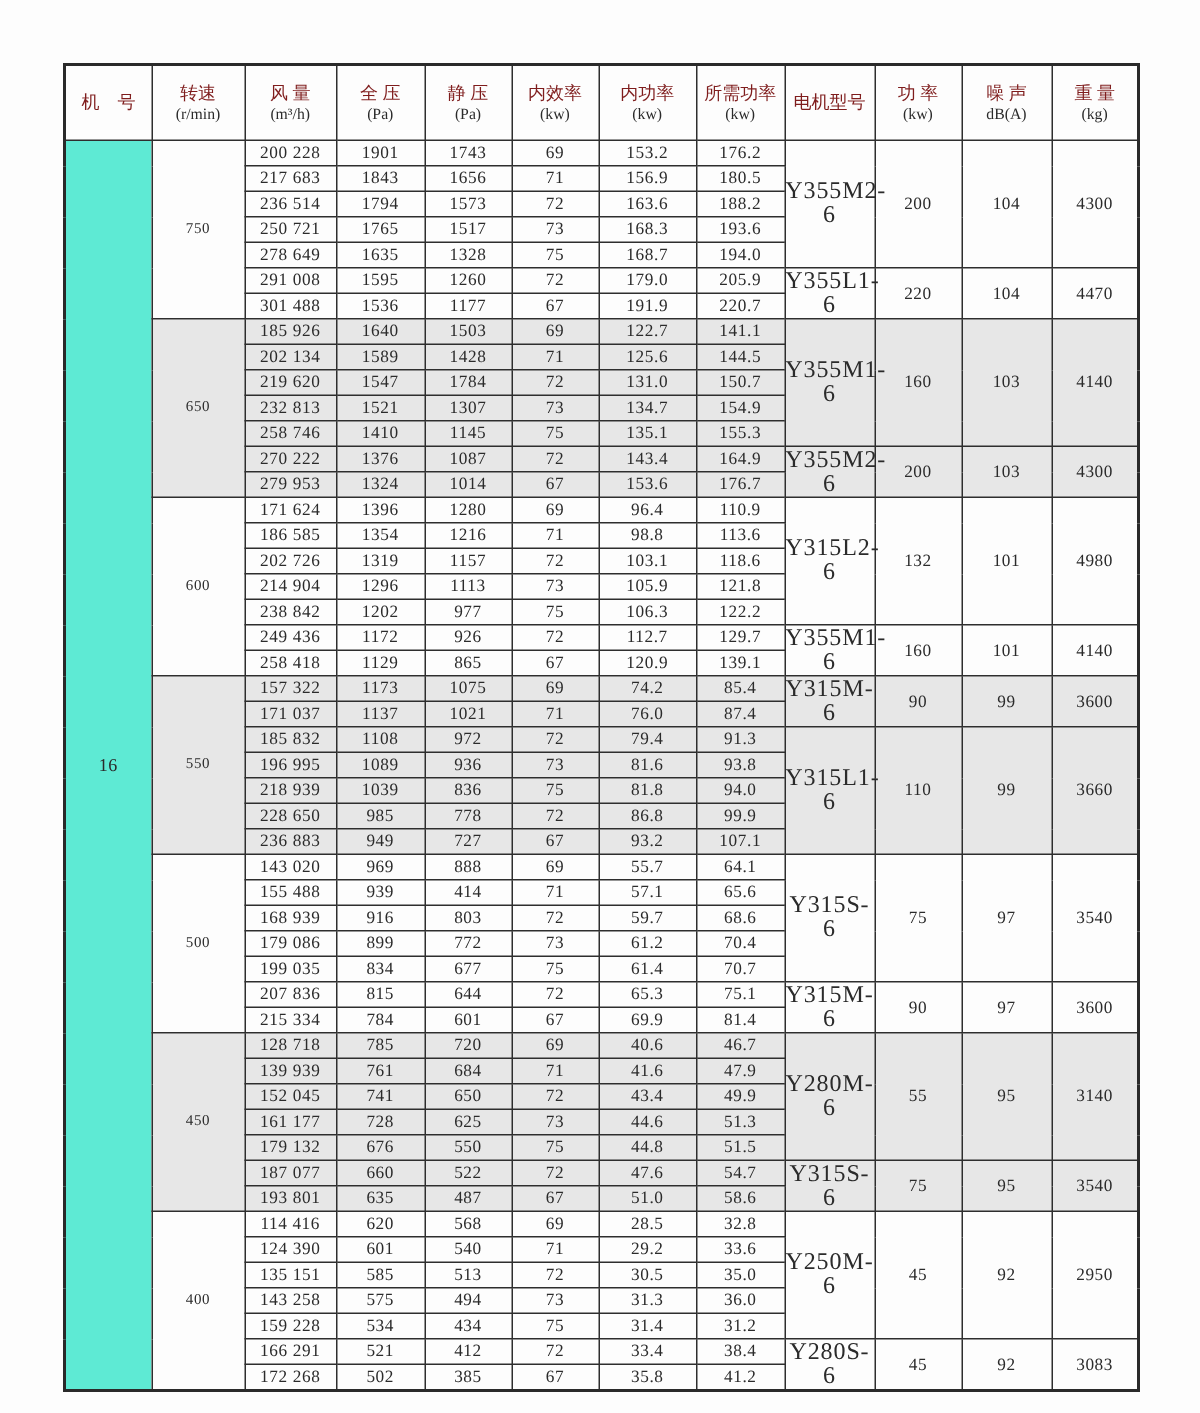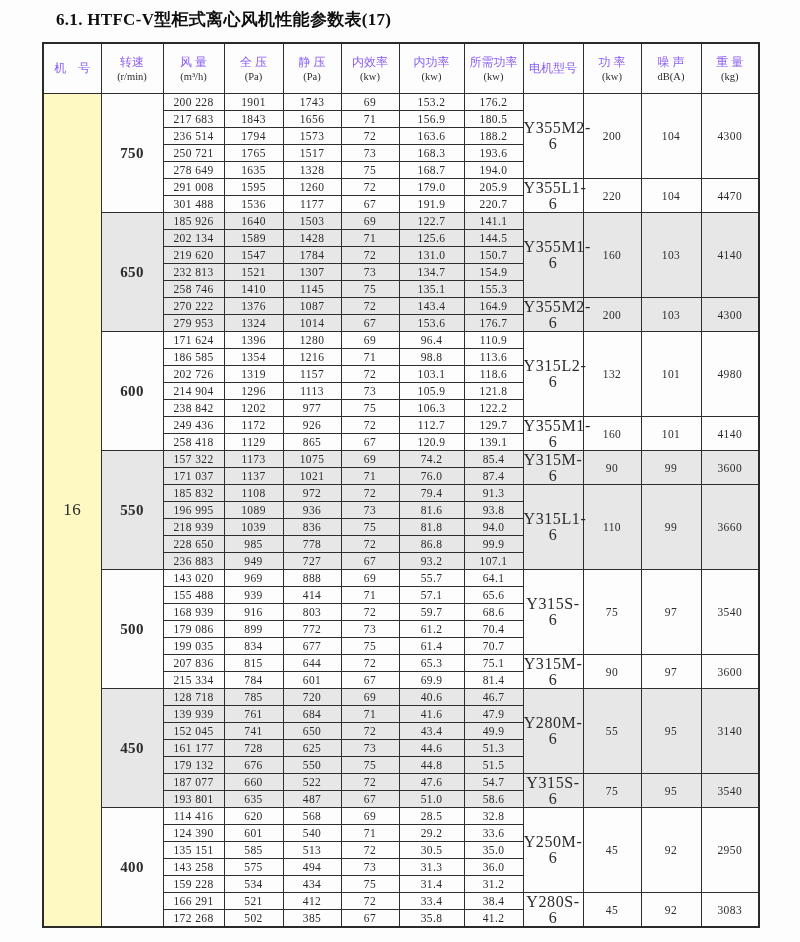--- a/index.html
+++ b/index.html
@@ -19,33 +19,32 @@
     border:2px solid #2a2a2a;
   }
   col.c0{width:58px}col.c1{width:62px}col.c2{width:61px}col.c3{width:59px}
   col.c4{width:58px}col.c5{width:58px}col.c6{width:65px}col.c7{width:59px}
   col.c8{width:60px}col.c9{width:58px}col.c10{width:60px}col.c11{width:58px}
   th,td{
     border:1px solid #2e2e2e;text-align:center;vertical-align:middle;
     padding:0;color:#2b2b2b;background:#fdfdfd;
   }
   thead th{height:49px;font-weight:normal;}
-  .hname{font-size:12px;line-height:15px;color:#8b5cf6;}
+  .hname{font-size:12px;line-height:15px;color:#7f1d1d;}
   .hunit{font-size:10.5px;line-height:13px;color:#2b2b2b;}
   tbody td{height:16px;line-height:16px;font-size:11.5px;letter-spacing:0.4px;}
-  td.speed{font-size:15px;font-weight:bold;}
-  td.machine{font-size:17px;background:#fef9c3;}
+  td.speed{font-size:10px;}
+  td.machine{font-size:12px;background:#5eead4;}
   td.motor{font-size:16px;letter-spacing:0.6px;}
   td.sh{background:#e7e7e7;}
 </style>
 </head>
 <body>
 
 <div class="page">
-  <h1 class="title">6.1. HTFC-V型柜式离心风机性能参数表(17)</h1>
 
   <table class="perf">
     <colgroup>
       <col class="c0">
         <col class="c1">
         <col class="c2">
         <col class="c3">
       <col class="c4">
         <col class="c5">
         <col class="c6">

